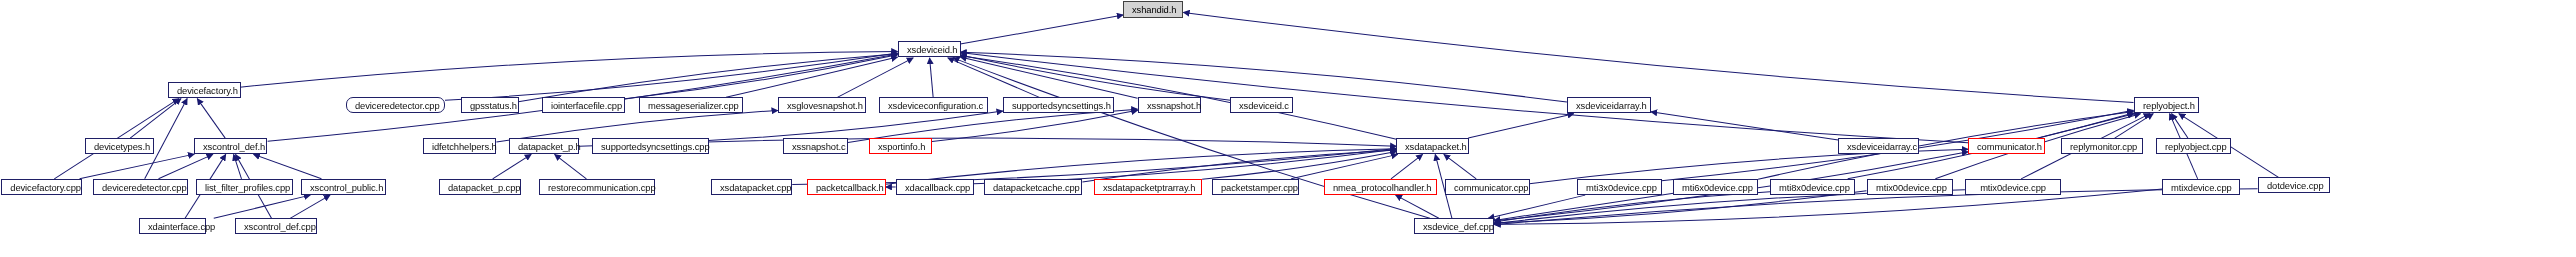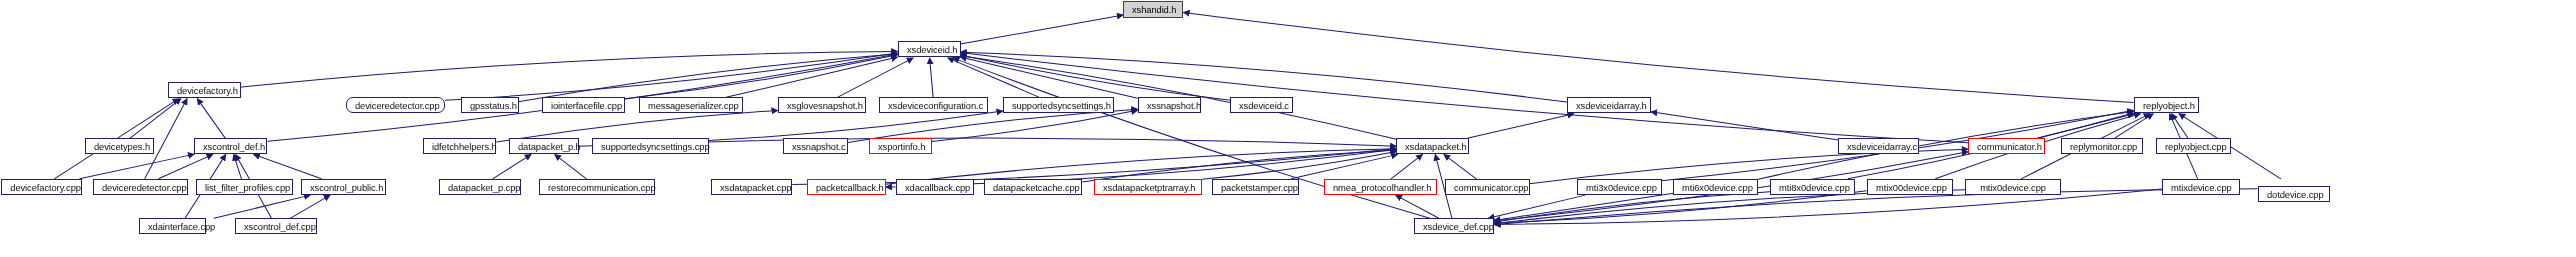--- a/index.html
+++ b/index.html
@@ -167,19 +167,19 @@
       <div class="gnode red" style="left: 1094px; top: 179px; width: 108px;">xsdatapacketptrarray.h</div>
       <div class="gnode" style="left: 1212px; top: 179px; width: 87px;">packetstamper.cpp</div>
       <div class="gnode red" style="left: 1324px; top: 179px; width: 113px;">nmea_protocolhandler.h</div>
       <div class="gnode" style="left: 1445px; top: 179px; width: 85px;">communicator.cpp</div>
       <div class="gnode" style="left: 1577px; top: 179px; width: 85px; text-align: center;">mti3x0device.cpp</div>
       <div class="gnode" style="left: 1673px; top: 179px; width: 85px;">mti6x0device.cpp</div>
       <div class="gnode" style="left: 1770px; top: 179px; width: 85px;">mti8x0device.cpp</div>
       <div class="gnode" style="left: 1867px; top: 179px; width: 86px;">mtix00device.cpp</div>
       <div class="gnode" style="left: 1965px; top: 179px; width: 96px;">mtix0device.cpp</div>
       <div class="gnode" style="left: 2162px; top: 179px; width: 78px;">mtixdevice.cpp</div>
-      <div class="gnode" style="left: 2258px; top: 186px; width: 72px;">dotdevice.cpp</div>
+      <div class="gnode" style="left: 2258px; top: 177px; width: 72px;">dotdevice.cpp</div>
       <div class="gnode" style="left: 139px; top: 218px; width: 67px;">xdainterface.cpp</div>
       <div class="gnode" style="left: 235px; top: 218px; width: 82px;">xscontrol_def.cpp</div>
       <div class="gnode" style="left: 1414px; top: 218px; width: 80px;">xsdevice_def.cpp</div>
     </div>
 </div>
 
 
 </body></html>

